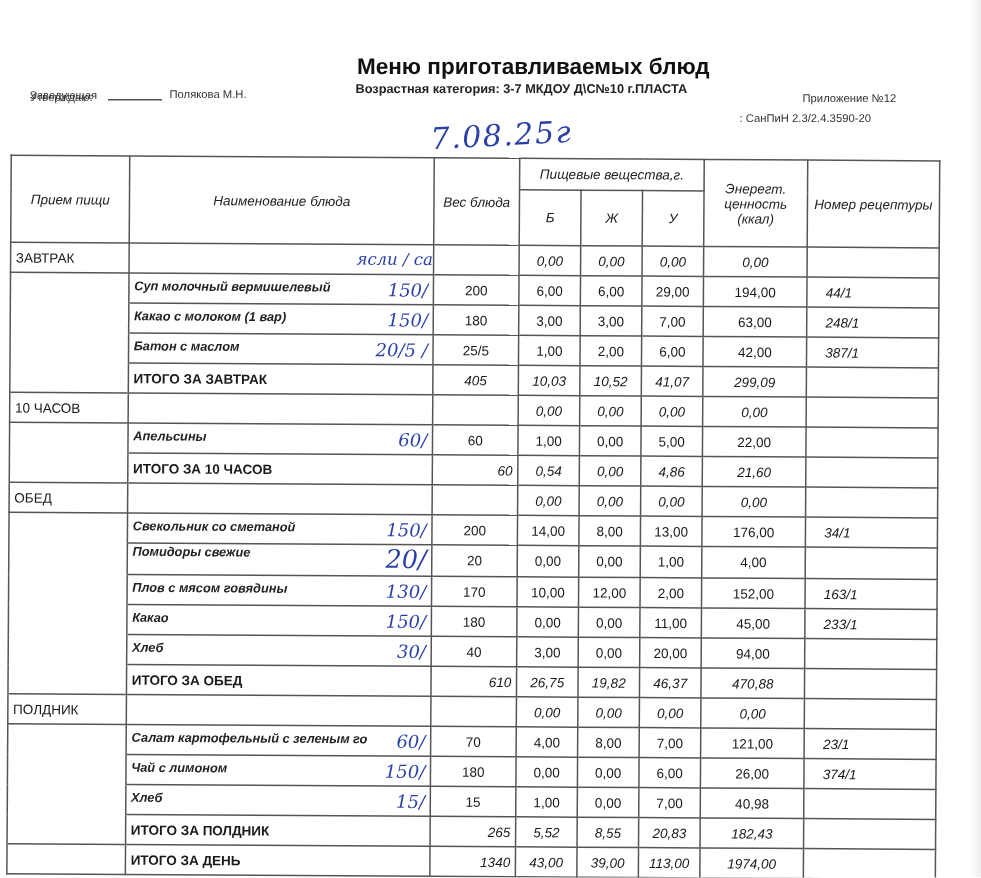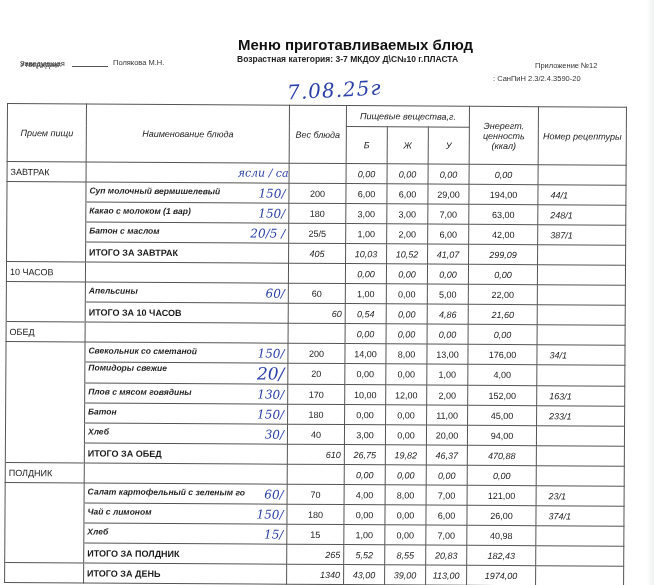--- a/index.html
+++ b/index.html
@@ -178,21 +178,21 @@
         <td class="c-name dish"><span>Плов с мясом говядины</span><span class="hand" style="float: right; font-size: 12px; font-weight: normal;">130/</span></td>
         <td class="c-w" style="font-weight: normal;">170</td>
         <td class="c-n" style="font-style: normal;">10,00</td>
         <td class="c-n" style="font-style: normal;">12,00</td>
         <td class="c-n" style="font-style: normal;">2,00</td>
         <td class="c-e">152,00</td>
         <td class="c-r">163/1</td>
       </tr>
       <tr>
         <td class="c-meal nr"></td>
-        <td class="c-name dish"><span>Батон</span><span class="hand" style="float: right; font-size: 12px; font-weight: normal;">150/</span></td>
+        <td class="c-name dish"><span>Какао</span><span class="hand" style="float: right; font-size: 12px; font-weight: normal;">150/</span></td>
         <td class="c-w" style="font-weight: normal;">180</td>
         <td class="c-n" style="font-style: normal;">0,00</td>
         <td class="c-n" style="font-style: normal;">0,00</td>
         <td class="c-n" style="font-style: normal;">11,00</td>
         <td class="c-e">45,00</td>
         <td class="c-r">233/1</td>
       </tr>
       <tr>
         <td class="c-meal nr"></td>
         <td class="c-name dish"><span>Хлеб</span><span class="hand" style="float: right; font-size: 12px; font-weight: normal;">30/</span></td>

